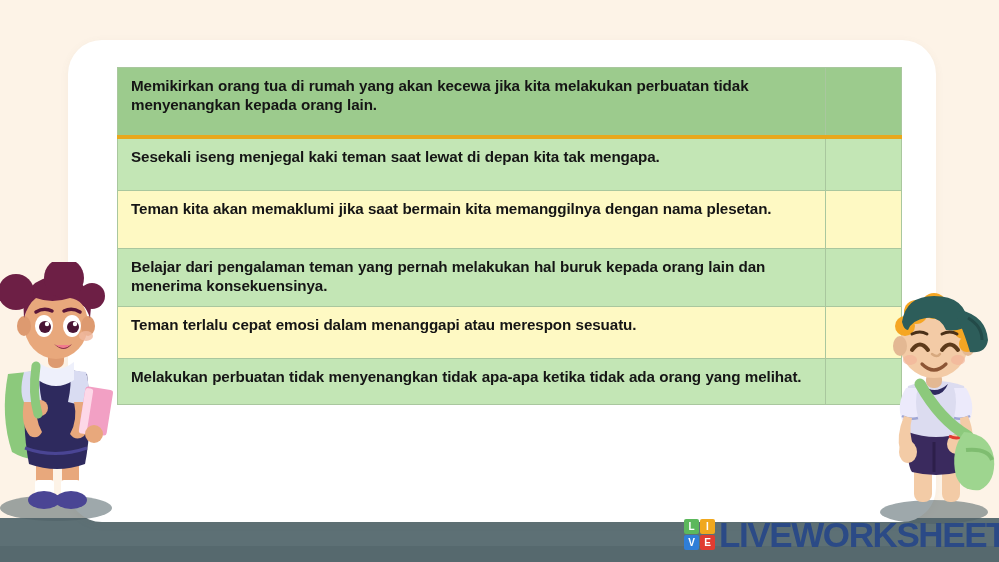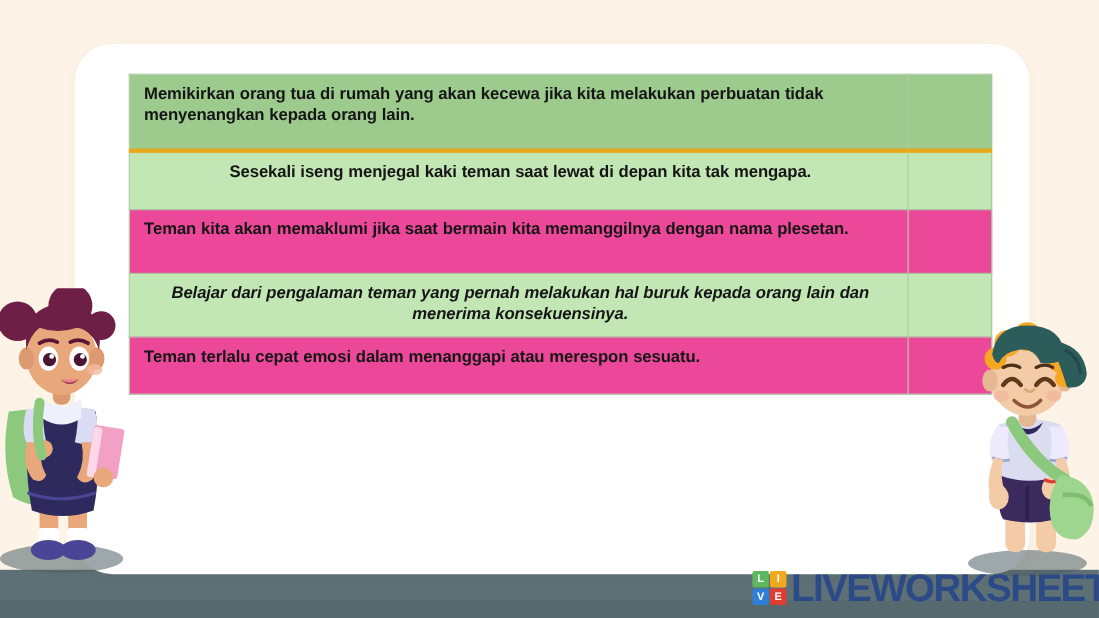--- a/index.html
+++ b/index.html
@@ -81,33 +81,33 @@
     font-size: 15.2px;
     font-weight: bold;
     line-height: 1.26;
     color: #151515;
     letter-spacing: -0.1px;
     word-spacing: 0.3px;
   }
 
   
   tr.tone-dark  td { background: #9ccb8d; }
-  tr.tone-mid   td { background: #c3e6b5; text-align: center; }
-  tr.tone-light td { background: #ec4899; margin-left: 20px; }
+  tr.tone-mid   td { background: #c3e6b5; }
+  tr.tone-light td { background: #fef9c3; margin-left: 20px; }
 
   
   tr.header-row td {
     border-bottom: 4px solid #e8a81c;
   }
   tr.header-row .cell-text { padding-bottom: 21px; }
 
   
   tr.h-tall  .cell-text { min-height: 57px; }
   tr.h-mid   .cell-text { min-height: 51px; }
-  tr.h-short .cell-text { min-height: 45px; font-style: italic; }
+  tr.h-short .cell-text { min-height: 45px; }
 
   
   .char {
     position: absolute;
     z-index: 8;
     pointer-events: none;
   }
   .char svg { display: block; }
 
   .char-girl { left: -6px;  top: 262px; }
@@ -206,20 +206,28 @@
 
     <tr class="tone-light h-mid">
       <td>
         <div class="cell-text">Teman terlalu cepat emosi dalam menanggapi atau merespon sesuatu.</div>
       </td>
       <td>
         <div class="cell-text"></div>
       </td>
     </tr>
 
+    <tr class="tone-mid h-short">
+      <td>
+        <div class="cell-text">Melakukan perbuatan tidak menyenangkan tidak apa-apa ketika tidak ada orang yang melihat.</div>
+      </td>
+      <td>
+        <div class="cell-text"></div>
+      </td>
+    </tr>
 
 
   </tbody>
 </table>
 
 <div class="char char-girl">
   <svg width="125" height="260" viewBox="0 0 125 260" xmlns="http://www.w3.org/2000/svg">
 
     <ellipse cx="62" cy="246" rx="56" ry="13" fill="#4e6166" opacity=".55"></ellipse>
 

